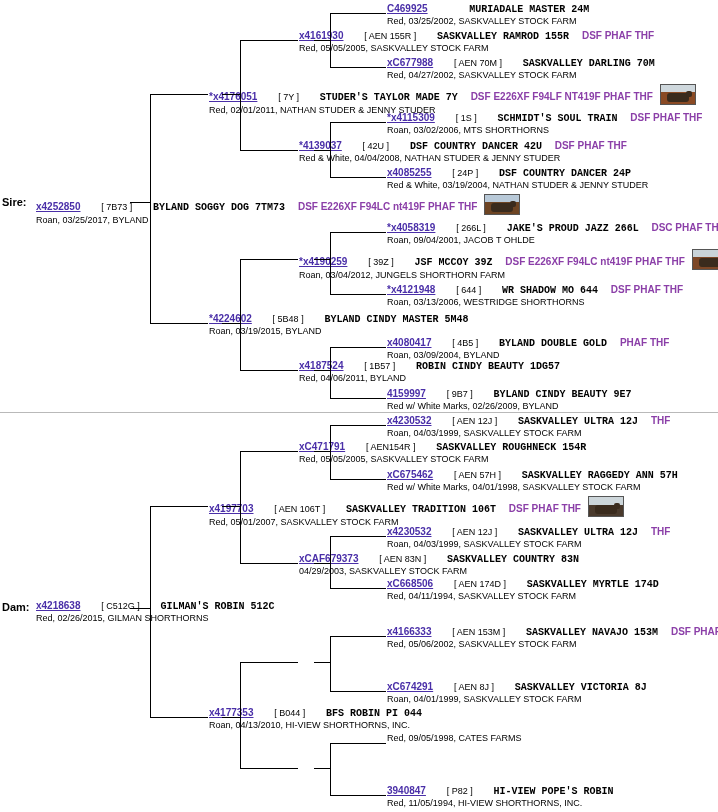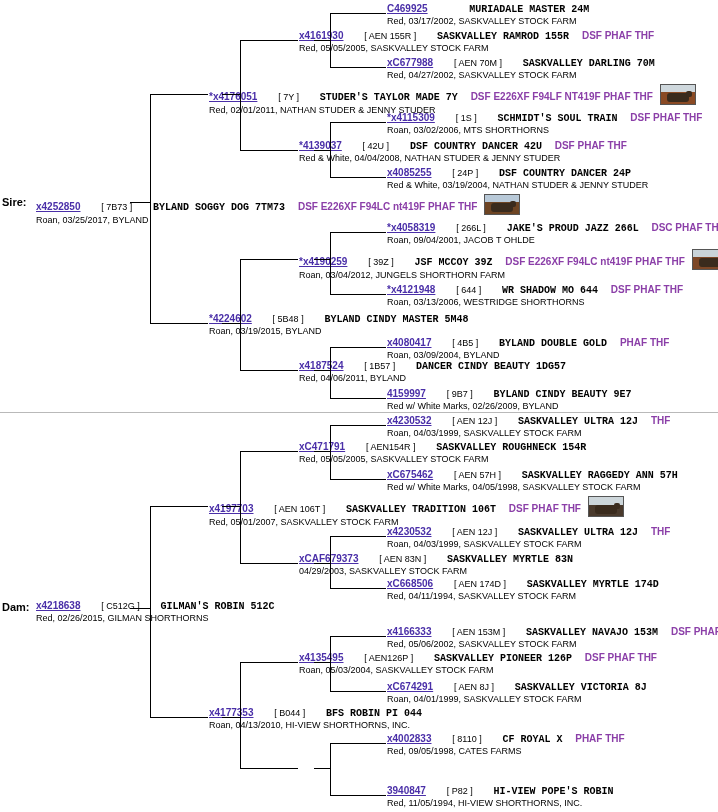--- a/index.html
+++ b/index.html
@@ -110,34 +110,34 @@
       <span class="sp4"></span><span class="tr">DSF E226XF F94LC nt419F PHAF THF</span>
       <span class="photo c3"><span class="cow"></span></span>
     </div>
     <div class="line2">Roan, 03/04/2012, JUNGELS SHORTHORN FARM</div>
   </div>
 
   <div class="node" style="left:299px;top:360px;">
     <div class="line1">
       <span class="regb">x4187524</span>
       <span class="sp8"></span><span class="tag">[ 1B57 ]</span>
-      <span class="sp8"></span><span class="nm">DANCER CINDY BEAUTY 1DG57</span>
+      <span class="sp8"></span><span class="nm">ROBIN CINDY BEAUTY 1DG57</span>
       <span class="sp4"></span><span class="tr"></span>
     </div>
     <div class="line2">Red, 04/06/2011, BYLAND</div>
   </div>
 
   <div class="node" style="left:387px;top:3px;">
     <div class="line1">
       <span class="regb">C469925</span>
       <span class="sp8"></span><span class="tag"></span>
       <span class="sp8"></span><span class="nm">MURIADALE MASTER 24M</span>
       <span class="sp4"></span><span class="tr"></span>
     </div>
-    <div class="line2">Red, 03/17/2002, SASKVALLEY STOCK FARM</div>
+    <div class="line2">Red, 03/25/2002, SASKVALLEY STOCK FARM</div>
   </div>
 
   <div class="node" style="left:387px;top:57px;">
     <div class="line1">
       <span class="regb">xC677988</span>
       <span class="sp8"></span><span class="tag">[ AEN 70M ]</span>
       <span class="sp8"></span><span class="nm">SASKVALLEY DARLING 70M</span>
       <span class="sp4"></span><span class="tr"></span>
     </div>
     <div class="line2">Red, 04/27/2002, SASKVALLEY STOCK FARM</div>
@@ -244,55 +244,46 @@
       <span class="sp8"></span><span class="nm">SASKVALLEY ROUGHNECK 154R</span>
       <span class="sp4"></span><span class="tr"></span>
     </div>
     <div class="line2">Red, 05/05/2005, SASKVALLEY STOCK FARM</div>
   </div>
 
   <div class="node" style="left:299px;top:553px;">
     <div class="line1">
       <span class="regb">xCAF679373</span>
       <span class="sp8"></span><span class="tag">[ AEN 83N ]</span>
-      <span class="sp8"></span><span class="nm">SASKVALLEY MYRTLE 83N</span>
+      <span class="sp8"></span><span class="nm">SASKVALLEY COUNTRY 83N</span>
       <span class="sp4"></span><span class="tr"></span>
     </div>
     <div class="line2">04/29/2003, SASKVALLEY STOCK FARM</div>
   </div>
 
-  <div class="node" style="left:299px;top:652px;">
-    <div class="line1">
-      <span class="regb">x4135495</span>
-      <span class="sp8"></span><span class="tag">[ AEN126P ]</span>
-      <span class="sp8"></span><span class="nm">SASKVALLEY PIONEER 126P</span>
-      <span class="sp4"></span><span class="tr">DSF PHAF THF</span>
-    </div>
-    <div class="line2">Roan, 05/03/2004, SASKVALLEY STOCK FARM</div>
-  </div>
 
 
   <div class="node" style="left:387px;top:415px;">
     <div class="line1">
       <span class="regb">x4230532</span>
       <span class="sp8"></span><span class="tag">[ AEN 12J ]</span>
       <span class="sp8"></span><span class="nm">SASKVALLEY ULTRA 12J</span>
       <span class="sp4"></span><span class="tr">THF</span>
     </div>
     <div class="line2">Roan, 04/03/1999, SASKVALLEY STOCK FARM</div>
   </div>
 
   <div class="node" style="left:387px;top:469px;">
     <div class="line1">
       <span class="regb">xC675462</span>
       <span class="sp8"></span><span class="tag">[ AEN 57H ]</span>
       <span class="sp8"></span><span class="nm">SASKVALLEY RAGGEDY ANN 57H</span>
       <span class="sp4"></span><span class="tr"></span>
     </div>
-    <div class="line2">Red w/ White Marks, 04/05/1998, SASKVALLEY STOCK FARM</div>
+    <div class="line2">Red w/ White Marks, 04/01/1998, SASKVALLEY STOCK FARM</div>
   </div>
 
   <div class="node" style="left:387px;top:526px;">
     <div class="line1">
       <span class="regb">x4230532</span>
       <span class="sp8"></span><span class="tag">[ AEN 12J ]</span>
       <span class="sp8"></span><span class="nm">SASKVALLEY ULTRA 12J</span>
       <span class="sp4"></span><span class="tr">THF</span>
     </div>
     <div class="line2">Roan, 04/03/1999, SASKVALLEY STOCK FARM</div>
@@ -322,26 +313,20 @@
     <div class="line1">
       <span class="regb">xC674291</span>
       <span class="sp8"></span><span class="tag">[ AEN 8J ]</span>
       <span class="sp8"></span><span class="nm">SASKVALLEY VICTORIA 8J</span>
       <span class="sp4"></span><span class="tr"></span>
     </div>
     <div class="line2">Roan, 04/01/1999, SASKVALLEY STOCK FARM</div>
   </div>
 
   <div class="node" style="left:387px;top:733px;">
-    <div class="line1">
-      <span class="regb">x4002833</span>
-      <span class="sp8"></span><span class="tag">[ 8110 ]</span>
-      <span class="sp8"></span><span class="nm">CF ROYAL X</span>
-      <span class="sp4"></span><span class="tr">PHAF THF</span>
-    </div>
     <div class="line2">Red, 09/05/1998, CATES FARMS</div>
   </div>
 
   <div class="node" style="left:387px;top:785px;">
     <div class="line1">
       <span class="regb">3940847</span>
       <span class="sp8"></span><span class="tag">[ P82 ]</span>
       <span class="sp8"></span><span class="nm">HI-VIEW POPE'S ROBIN</span>
       <span class="sp4"></span><span class="tr"></span>
     </div>

